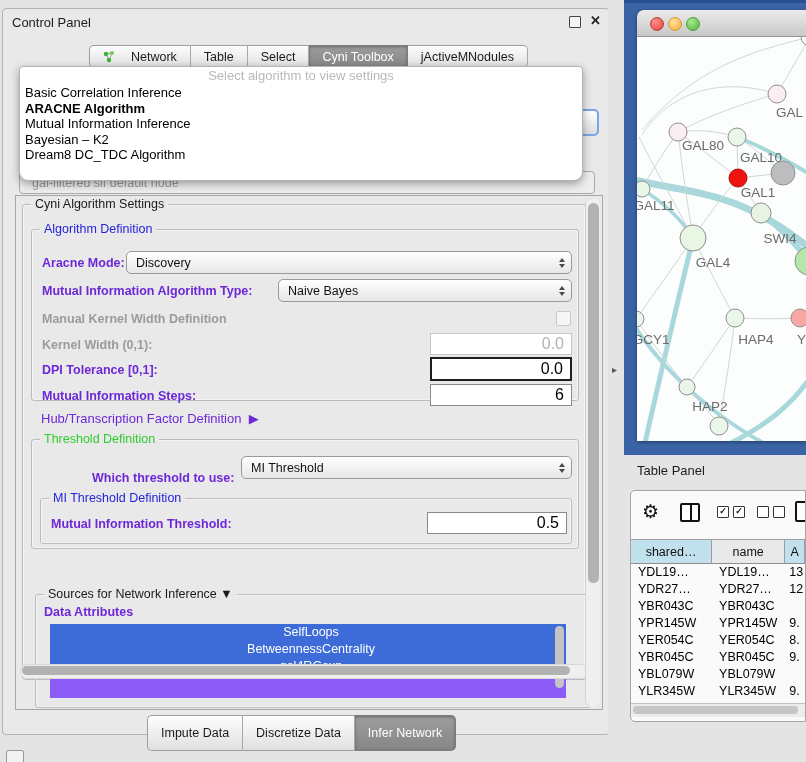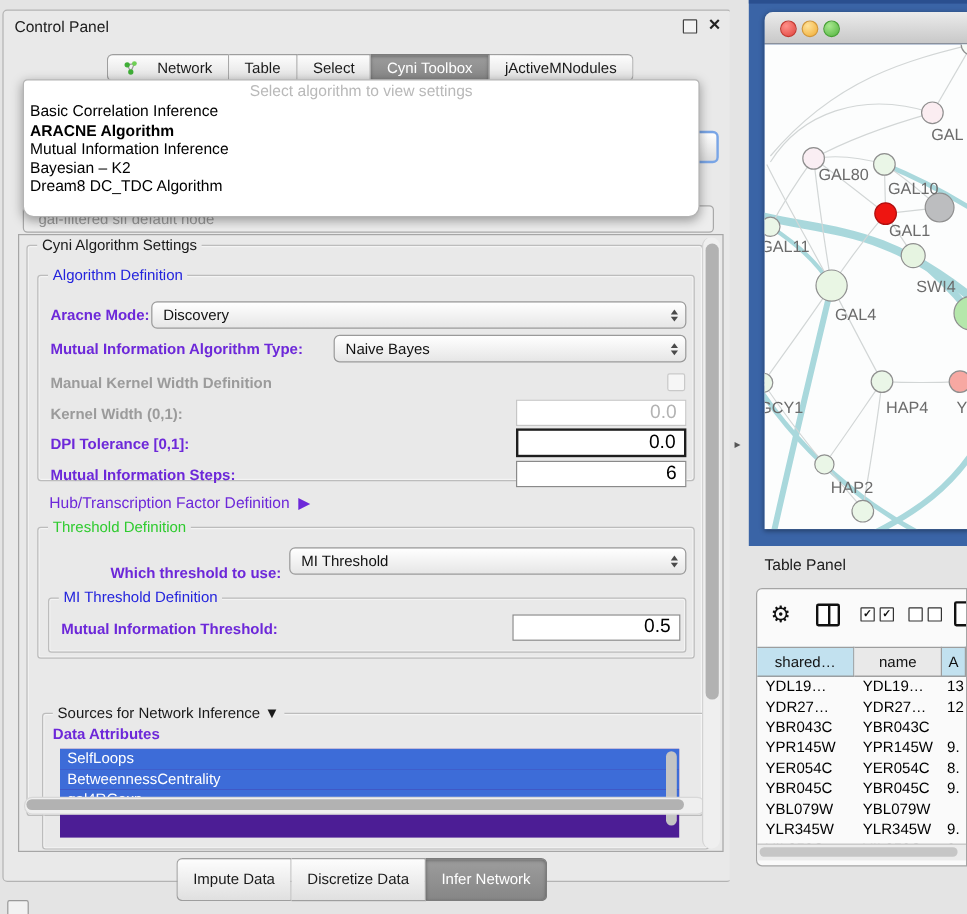--- a/index.html
+++ b/index.html
@@ -44,21 +44,21 @@
   .combo{position:absolute;background:linear-gradient(#ffffff,#e6e6e6);border:1px solid #9a9a9a;border-radius:5px;display:flex;align-items:center;padding-left:9px;font-size:12.5px;color:#111;box-sizing:border-box;}
   .combo .arrows{position:absolute;right:6px;top:50%;transform:translateY(-50%);display:flex;flex-direction:column;gap:2px;}
   .tri-up{width:0;height:0;border-left:3.5px solid transparent;border-right:3.5px solid transparent;border-bottom:4.5px solid #4a4a4a;}
   .tri-down{width:0;height:0;border-left:3.5px solid transparent;border-right:3.5px solid transparent;border-top:4.5px solid #4a4a4a;}
 
   .field{position:absolute;background:#fff;border:1px solid #8a8a8a;display:flex;align-items:center;justify-content:flex-end;padding-right:7px;font-size:16px;color:#000;box-sizing:border-box;}
   .field.dis{border:1px solid #c6c6c6;color:#b3b3b3;}
   .field.strong{border:2px solid #1e1e1e;}
   .checkbox{position:absolute;width:13px;height:13px;border:1px solid #c9c9c9;border-radius:2px;background:#f6f6f6;}
 
-  .attr-list{position:absolute;background:#4c1d95;overflow:hidden;}
+  .attr-list{position:absolute;background:#8b5cf6;overflow:hidden;text-align:center;}
   .attr-item{height:17px;line-height:17px;background:#3d6cd8;color:#fff;font-size:12.5px;padding-left:6px;white-space:nowrap;}
   .list-vthumb{position:absolute;right:2px;top:2px;width:9px;height:62px;background:#c4c4c4;border-radius:5px;}
 
   .vscroll{position:absolute;right:2px;top:2px;width:14px;height:509px;background:#efefef;border-left:1px solid #d2d2d2;border-radius:7px;}
   .vthumb{position:absolute;left:1.5px;top:5px;width:11px;height:380px;background:#b2b2b2;border-radius:6px;}
   .hscroll{position:absolute;left:4px;top:468px;width:566px;height:13px;background:#efefef;border-radius:7px;border:1px solid #d8d8d8;}
   .hthumb{position:absolute;left:1px;top:1px;width:548px;height:9px;background:#b2b2b2;border-radius:5px;}
 
   .apply-btn{position:absolute;left:268px;top:675px;width:70px;height:23px;background:linear-gradient(#fdfdfd,#dcdcdc);border:1px solid #9a9a9a;border-radius:5px;font-size:12.5px;color:#111;display:flex;align-items:center;justify-content:center;font-family:"Liberation Sans",sans-serif;}
 

